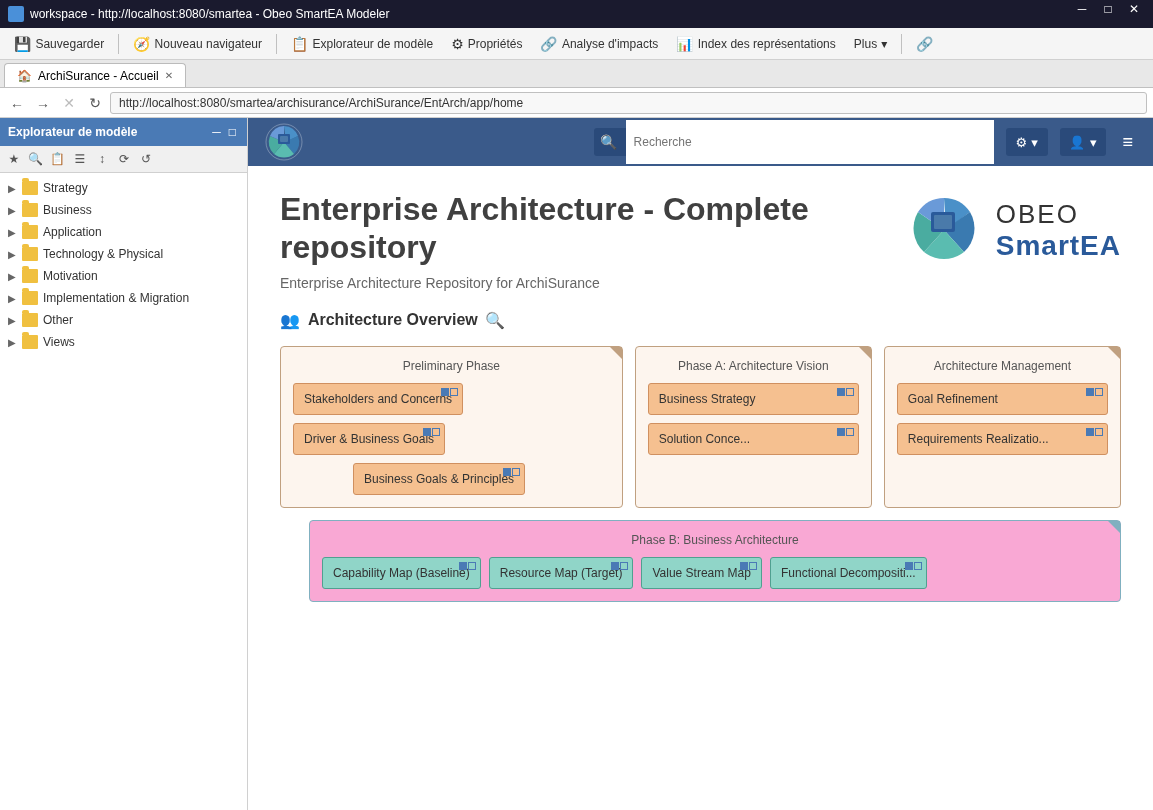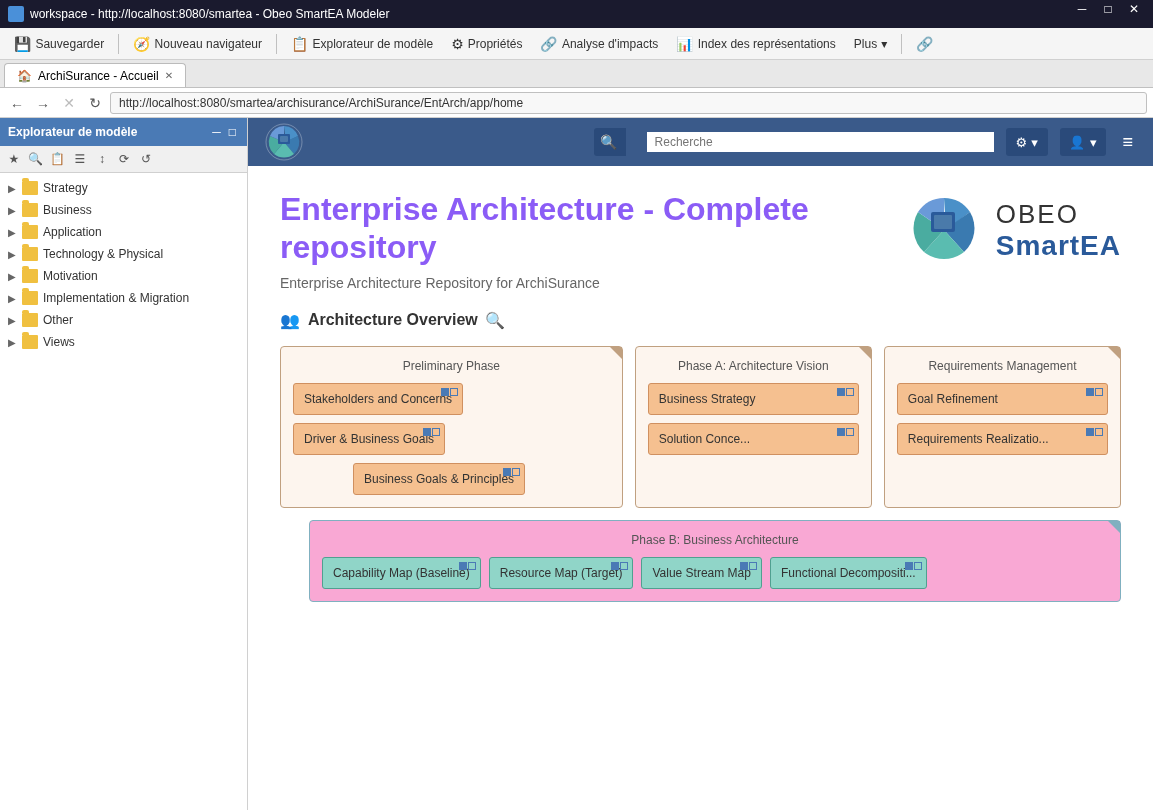--- a/index.html
+++ b/index.html
@@ -200,27 +200,26 @@
     .search-btn {
       background: #2a4a7a;
       border: none; border-radius: 3px 0 0 3px;
       width: 32px; height: 28px;
       color: white; cursor: pointer;
       display: flex; align-items: center; justify-content: center;
       font-size: 14px;
     }
     .search-input {
       flex: 1;
-      height: 20px;
+      height: 44px;
       border: none;
       padding: 0 8px;
       font-size: 12px;
       background: white;
       color: #999;
-      margin-left: 21px;
     }
     .nav-action-btn {
       background: #2a4a7a;
       border: none; border-radius: 3px;
       height: 28px; padding: 0 10px;
       color: white; cursor: pointer;
       display: flex; align-items: center; gap: 4px;
       font-size: 13px;
     }
     .nav-hamburger {
@@ -237,21 +236,21 @@
 
     .page-header {
       display: flex;
       align-items: flex-start;
       justify-content: space-between;
       margin-bottom: 20px;
     }
     .page-title-block h1 {
       font-size: 32px;
       font-weight: 600;
-      color: #8b5cf6;
+      color: #404040;
       line-height: 1.2;
       margin-bottom: 8px;
     }
     .page-subtitle {
       font-size: 14px;
       color: #666;
     }
     .obeo-logo {
       display: flex;
       align-items: center;
@@ -603,21 +602,21 @@
                   <span class="arch-card-icon-sq filled"></span>
                   <span class="arch-card-icon-sq"></span>
                 </div>
                 <span>Solution Conce...</span>
               </div>
             </div>
           </div>
 
           <div class="arch-phase" style="flex: 1.2;">
             <div class="phase-corner"></div>
-            <div class="arch-phase-title">Requirements Management</div>
+            <div class="arch-phase-title">Architecture Management</div>
             <div class="arch-cards" style="flex-direction: column;">
               <div class="arch-card">
                 <div class="arch-card-icon">
                   <span class="arch-card-icon-sq filled"></span>
                   <span class="arch-card-icon-sq"></span>
                 </div>
                 <span>Goal Refinement</span>
               </div>
               <div class="arch-card">
                 <div class="arch-card-icon">

